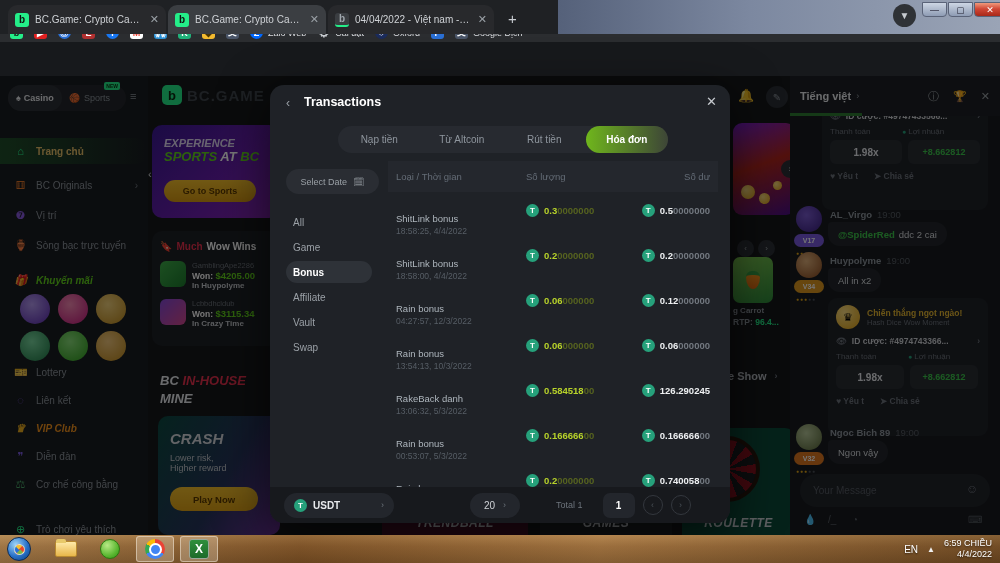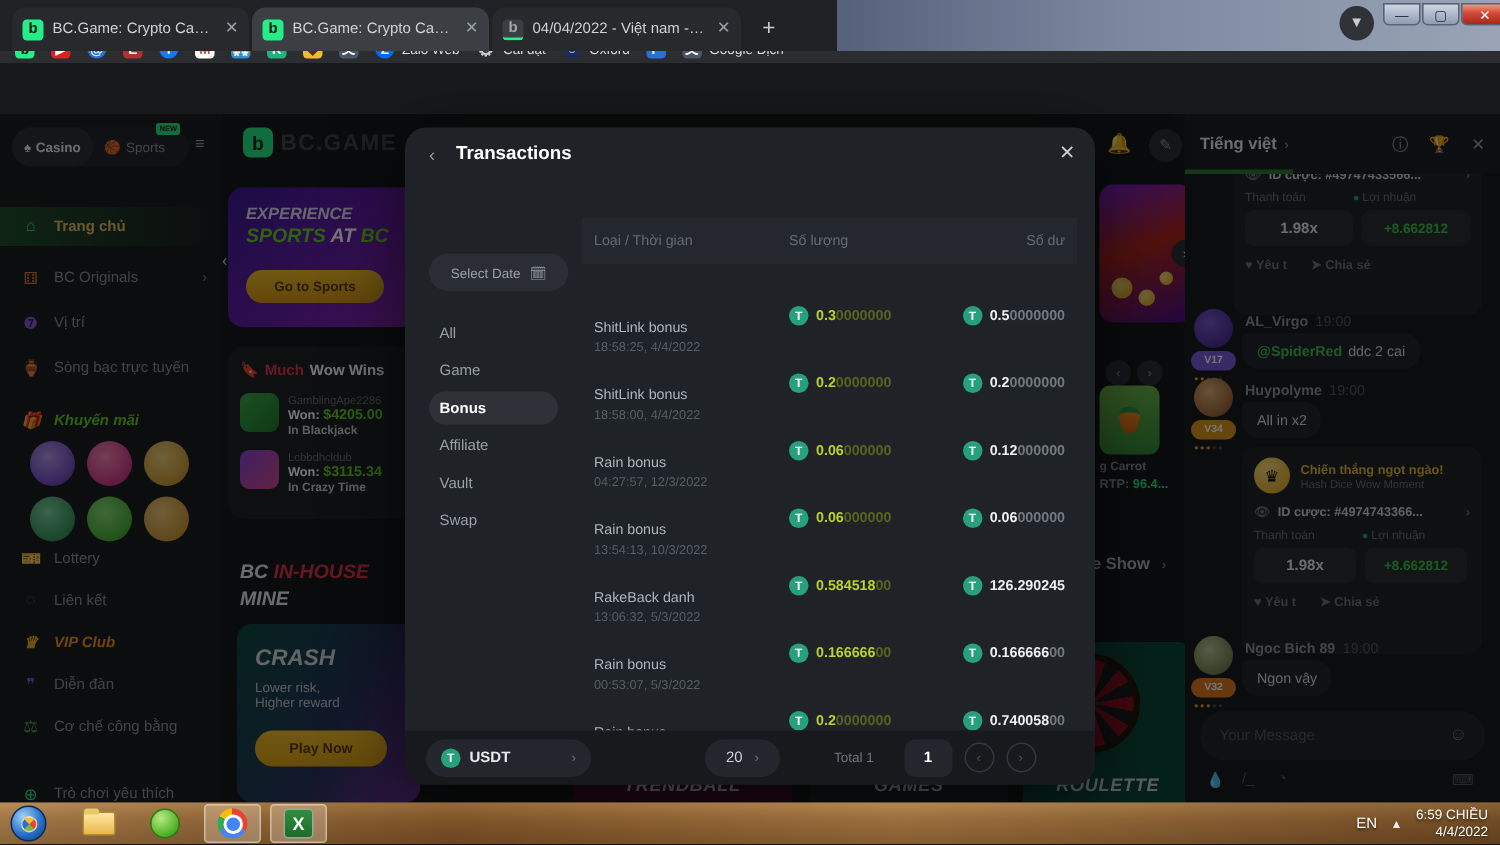--- a/index.html
+++ b/index.html
@@ -153,21 +153,21 @@
   #modal { left:270px; top:85px; width:460px; height:438px; background:#1f2227; border-radius:14px; z-index:10; box-shadow:0 12px 50px rgba(0,0,0,.65); }
   #m-back { left:16px; top:11px; color:#9aa0a6; font-size:12px; }
   #m-title { left:34px; top:10px; font-size:12.5px; font-weight:bold; color:#fff; }
   #m-close { left:436px; top:9px; color:#c7cbd0; font-size:13px; }
   #m-tabs { left:68px; top:41px; width:330px; height:27px; border-radius:14px; background:#272a30; display:flex; align-items:center; }
   .m-tab { flex:1; height:27px; display:flex; align-items:center; justify-content:center; font-size:10px; color:#8f969e; }
   .m-tab.on { border-radius:14px; background:linear-gradient(90deg,#6fb61c,#3d4537); color:#fff; font-weight:bold; }
   #m-date { left:16px; top:84px; width:93px; height:25px; border-radius:13px; background:#2a2d33; display:flex; align-items:center; justify-content:center; gap:6px; font-size:9px; color:#9aa0a6; }
   .m-cat { position:absolute; left:16px; width:86px; height:22px; display:flex; align-items:center; padding-left:7px; font-size:10px; color:#9aa0a6; }
   .m-cat.on { background:#2e3238; border-radius:12px; color:#fff; font-weight:bold; }
-  #m-thead { left:118px; top:60px; width:330px; height:31px; background:#24272d; display:flex; align-items:center; padding:0 8px; font-size:9.5px; color:#646c76; }
+  #m-thead { left:118px; top:76px; width:330px; height:31px; background:#24272d; display:flex; align-items:center; padding:0 8px; font-size:9.5px; color:#646c76; }
   #m-thead .h1 { width:130px; } #m-thead .h2 { flex:1; } #m-thead .h3 { text-align:right; }
   #m-rows { left:118px; top:103px; width:330px; height:299px; overflow:hidden; }
   .m-row { height:45px; display:flex; align-items:center; padding:0 8px; }
   .m-c1 { width:130px; }
   .m-type { font-size:9.5px; color:#aeb6bd;margin-top:27px; }
   .m-time { font-size:8.5px; color:#575e66; margin-top:2px; }
   .m-c2 { flex:1; display:flex; align-items:center; gap:5px; }
   .m-c3 { display:flex; align-items:center; gap:5px; justify-content:flex-end; }
   .tcoin { width:13px; height:13px; border-radius:50%; background:#26a17b; color:#fff; font-size:8px; font-weight:bold; display:flex; align-items:center; justify-content:center; flex:0 0 auto; }
   .amt { font-size:9.5px; font-weight:bold; color:#b8d32a; }
@@ -368,21 +368,21 @@
       <div id="wowhead">
         <span class="tag">🔖</span>
         <span class="tag">Much</span>
         <span>Wow Wins</span>
       </div>
       <div class="winner">
         <div class="wthumb wt1"></div>
         <div>
           <div class="wname ell" style="width:85px;">GamblingApe2286</div>
           <div class="wwon"><span>Won:</span> <span class="amt">$4205.00</span></div>
-          <div class="wgame">In Blackjack</div>
+          <div class="wgame">In Huypolyme</div>
         </div>
       </div>
       <div class="winner">
         <div class="wthumb wt2"></div>
         <div>
           <div class="wname ell" style="width:85px;">Lcbbdhcldub</div>
           <div class="wwon"><span>Won:</span> <span class="amt">$3115.34</span></div>
           <div class="wgame">In Crazy Time</div>
         </div>
       </div>
@@ -530,20 +530,26 @@
     </div>
   </div>
 
   <div id="dim" class="abs"></div>
 
   <div id="modal" class="abs">
     <span id="m-back" class="abs">‹</span>
     <span id="m-title" class="abs">Transactions</span>
     <span id="m-close" class="abs">✕</span>
 
+    <div id="m-tabs" class="abs">
+      <div class="m-tab">Nạp tiền</div>
+      <div class="m-tab">Từ Altcoin</div>
+      <div class="m-tab">Rút tiền</div>
+      <div class="m-tab on">Hóa đơn</div>
+    </div>
 
     <div id="m-date" class="abs">
       <span>Select Date</span>
       <span>🗓</span>
     </div>
 
     <div class="m-cat" style="top:126px;">
         <span>All</span>
       </div>
     <div class="m-cat" style="top:151px;">

